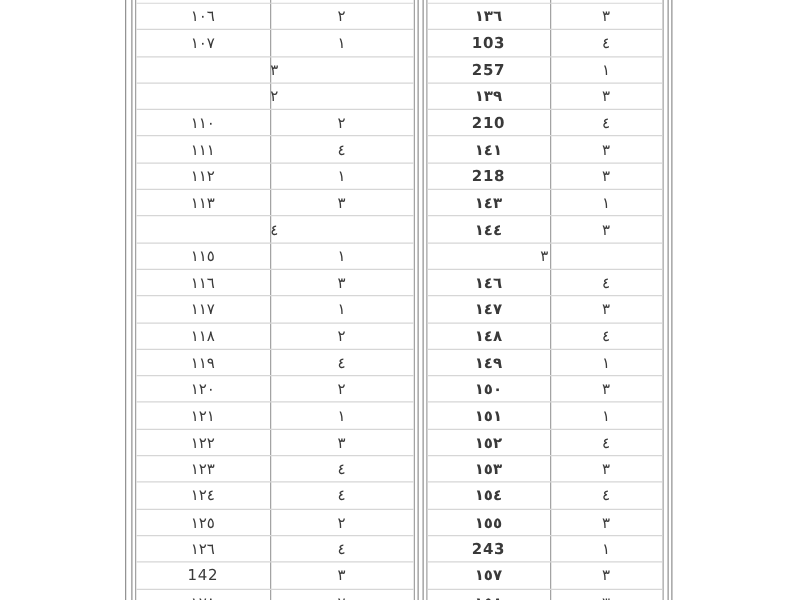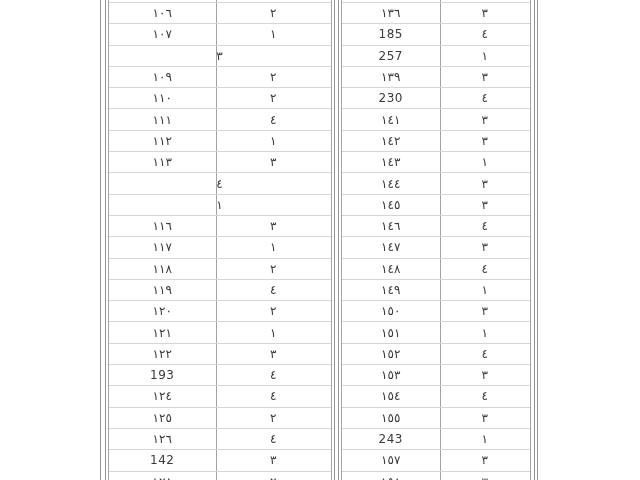--- a/index.html
+++ b/index.html
@@ -30,21 +30,21 @@
     font-size:12px;color:var(--text);
     line-height:1;box-sizing:border-box;
     letter-spacing:0.5px;
   }
   
   #table-left{left:108.5px;width:222px;}
   #table-left .num{width:107.5px;}
   #table-left .val{flex:1;}
   
   #table-right{left:341.5px;width:188px;}
-  #table-right .num{width:98.5px;}
+  #table-right .num{width:98.5px;font-weight:bold;}
   #table-right .val{flex:1;}
 </style>
 </head>
 <body>
 
 <div class="stubline" style="left:100px"></div>
 <div class="stubline" style="left:104.5px"></div>
 
 <div class="vline" style="left:108px"></div>
 <div class="vline" style="left:216px"></div>
@@ -66,21 +66,20 @@
       <div class="cell val">٢</div>
     </div>
     <div class="trow">
       <div class="cell num">١٠٧</div>
       <div class="cell val">١</div>
     </div>
     <div class="trow">
       <div class="cell val">٣</div>
     </div>
     <div class="trow">
-      <div class="cell num">١٠٩</div>
       <div class="cell val">٢</div>
     </div>
     <div class="trow">
       <div class="cell num">١١٠</div>
       <div class="cell val">٢</div>
     </div>
     <div class="trow">
       <div class="cell num">١١١</div>
       <div class="cell val">٤</div>
     </div>
@@ -89,20 +88,21 @@
       <div class="cell val">١</div>
     </div>
     <div class="trow">
       <div class="cell num">١١٣</div>
       <div class="cell val">٣</div>
     </div>
     <div class="trow">
       <div class="cell val">٤</div>
     </div>
     <div class="trow">
+      <div class="cell num">١١٥</div>
       <div class="cell val">١</div>
     </div>
     <div class="trow">
       <div class="cell num">١١٦</div>
       <div class="cell val">٣</div>
     </div>
     <div class="trow">
       <div class="cell num">١١٧</div>
       <div class="cell val">١</div>
     </div>
@@ -120,21 +120,21 @@
     </div>
     <div class="trow">
       <div class="cell num">١٢١</div>
       <div class="cell val">١</div>
     </div>
     <div class="trow">
       <div class="cell num">١٢٢</div>
       <div class="cell val">٣</div>
     </div>
     <div class="trow">
-      <div class="cell num">193</div>
+      <div class="cell num">١٢٣</div>
       <div class="cell val">٤</div>
     </div>
     <div class="trow">
       <div class="cell num">١٢٤</div>
       <div class="cell val">٤</div>
     </div>
     <div class="trow">
       <div class="cell num">١٢٥</div>
       <div class="cell val">٢</div>
     </div>
@@ -150,53 +150,52 @@
       <div class="cell num">١٢٨</div>
       <div class="cell val">٢</div>
     </div>
   </div>
 <div id="table-right" class="tbody">
     <div class="trow">
       <div class="cell num">١٣٦</div>
       <div class="cell val">٣</div>
     </div>
     <div class="trow">
-      <div class="cell num">185</div>
+      <div class="cell num">103</div>
       <div class="cell val">٤</div>
     </div>
     <div class="trow">
       <div class="cell num">257</div>
       <div class="cell val">١</div>
     </div>
     <div class="trow">
       <div class="cell num">١٣٩</div>
       <div class="cell val">٣</div>
     </div>
     <div class="trow">
-      <div class="cell num">230</div>
+      <div class="cell num">210</div>
       <div class="cell val">٤</div>
     </div>
     <div class="trow">
       <div class="cell num">١٤١</div>
       <div class="cell val">٣</div>
     </div>
     <div class="trow">
-      <div class="cell num">١٤٢</div>
+      <div class="cell num">218</div>
       <div class="cell val">٣</div>
     </div>
     <div class="trow">
       <div class="cell num">١٤٣</div>
       <div class="cell val">١</div>
     </div>
     <div class="trow">
       <div class="cell num">١٤٤</div>
       <div class="cell val">٣</div>
     </div>
     <div class="trow">
-      <div class="cell num">١٤٥</div>
       <div class="cell val">٣</div>
     </div>
     <div class="trow">
       <div class="cell num">١٤٦</div>
       <div class="cell val">٤</div>
     </div>
     <div class="trow">
       <div class="cell num">١٤٧</div>
       <div class="cell val">٣</div>
     </div>

